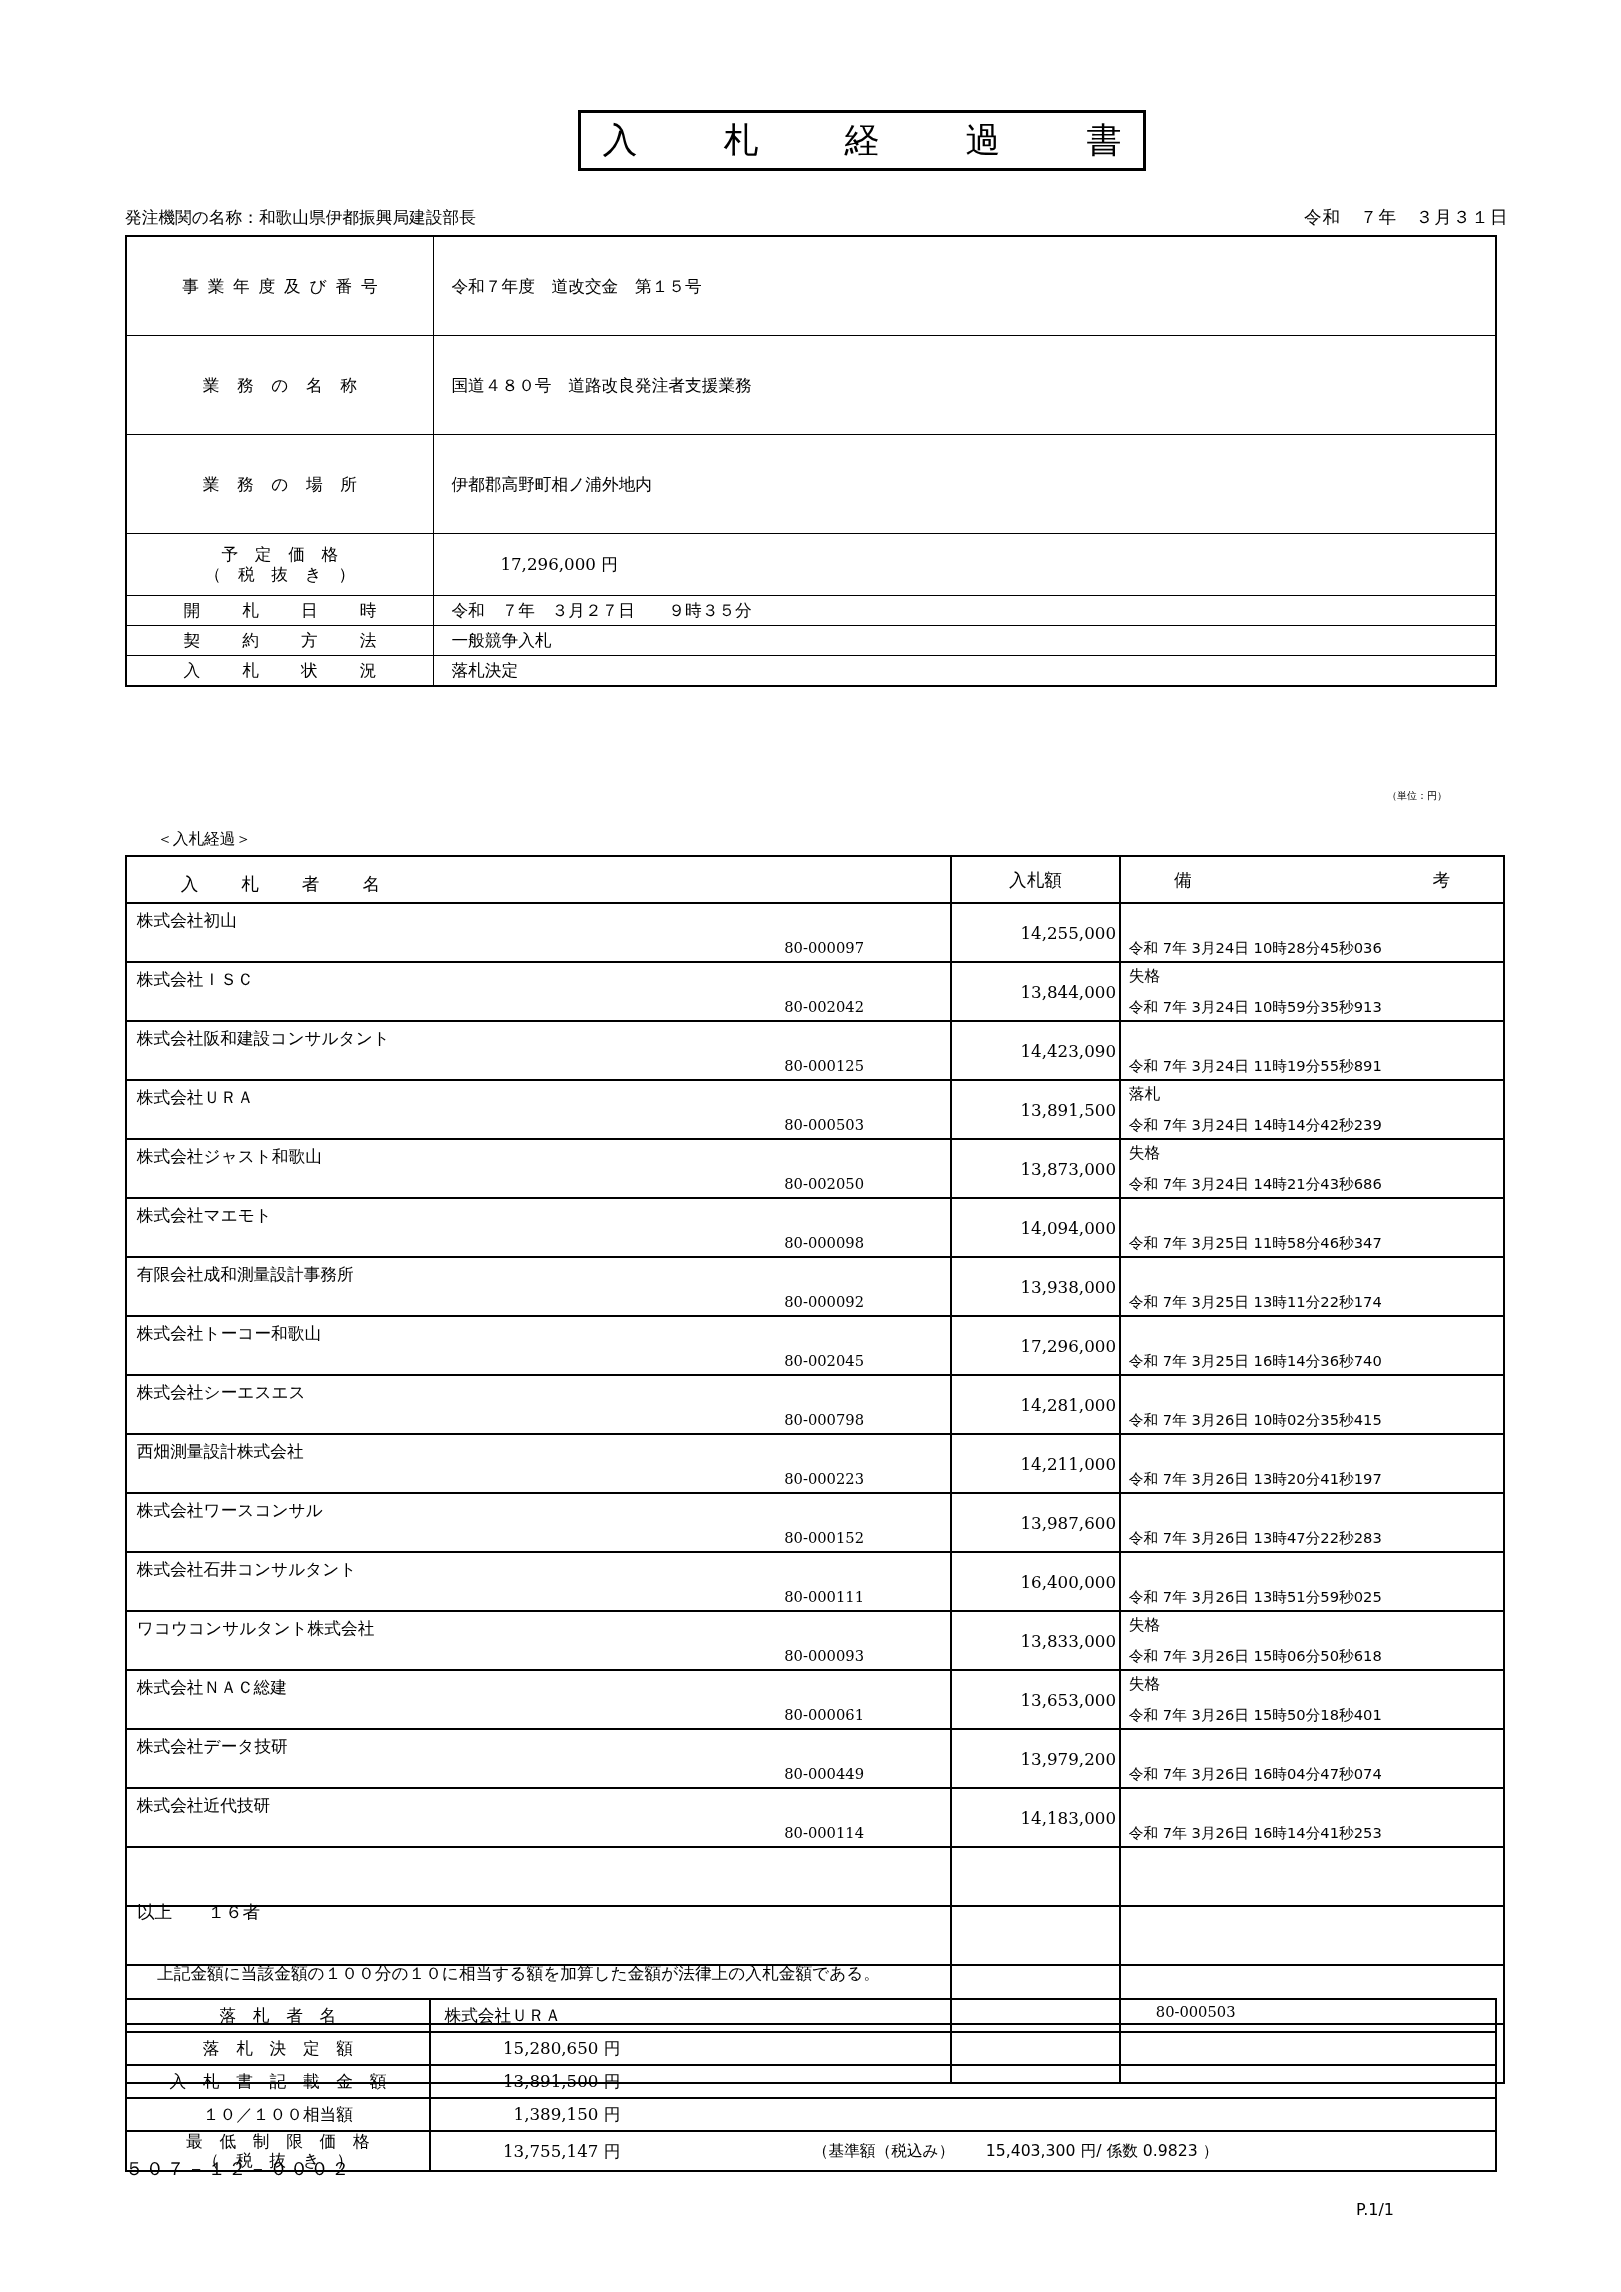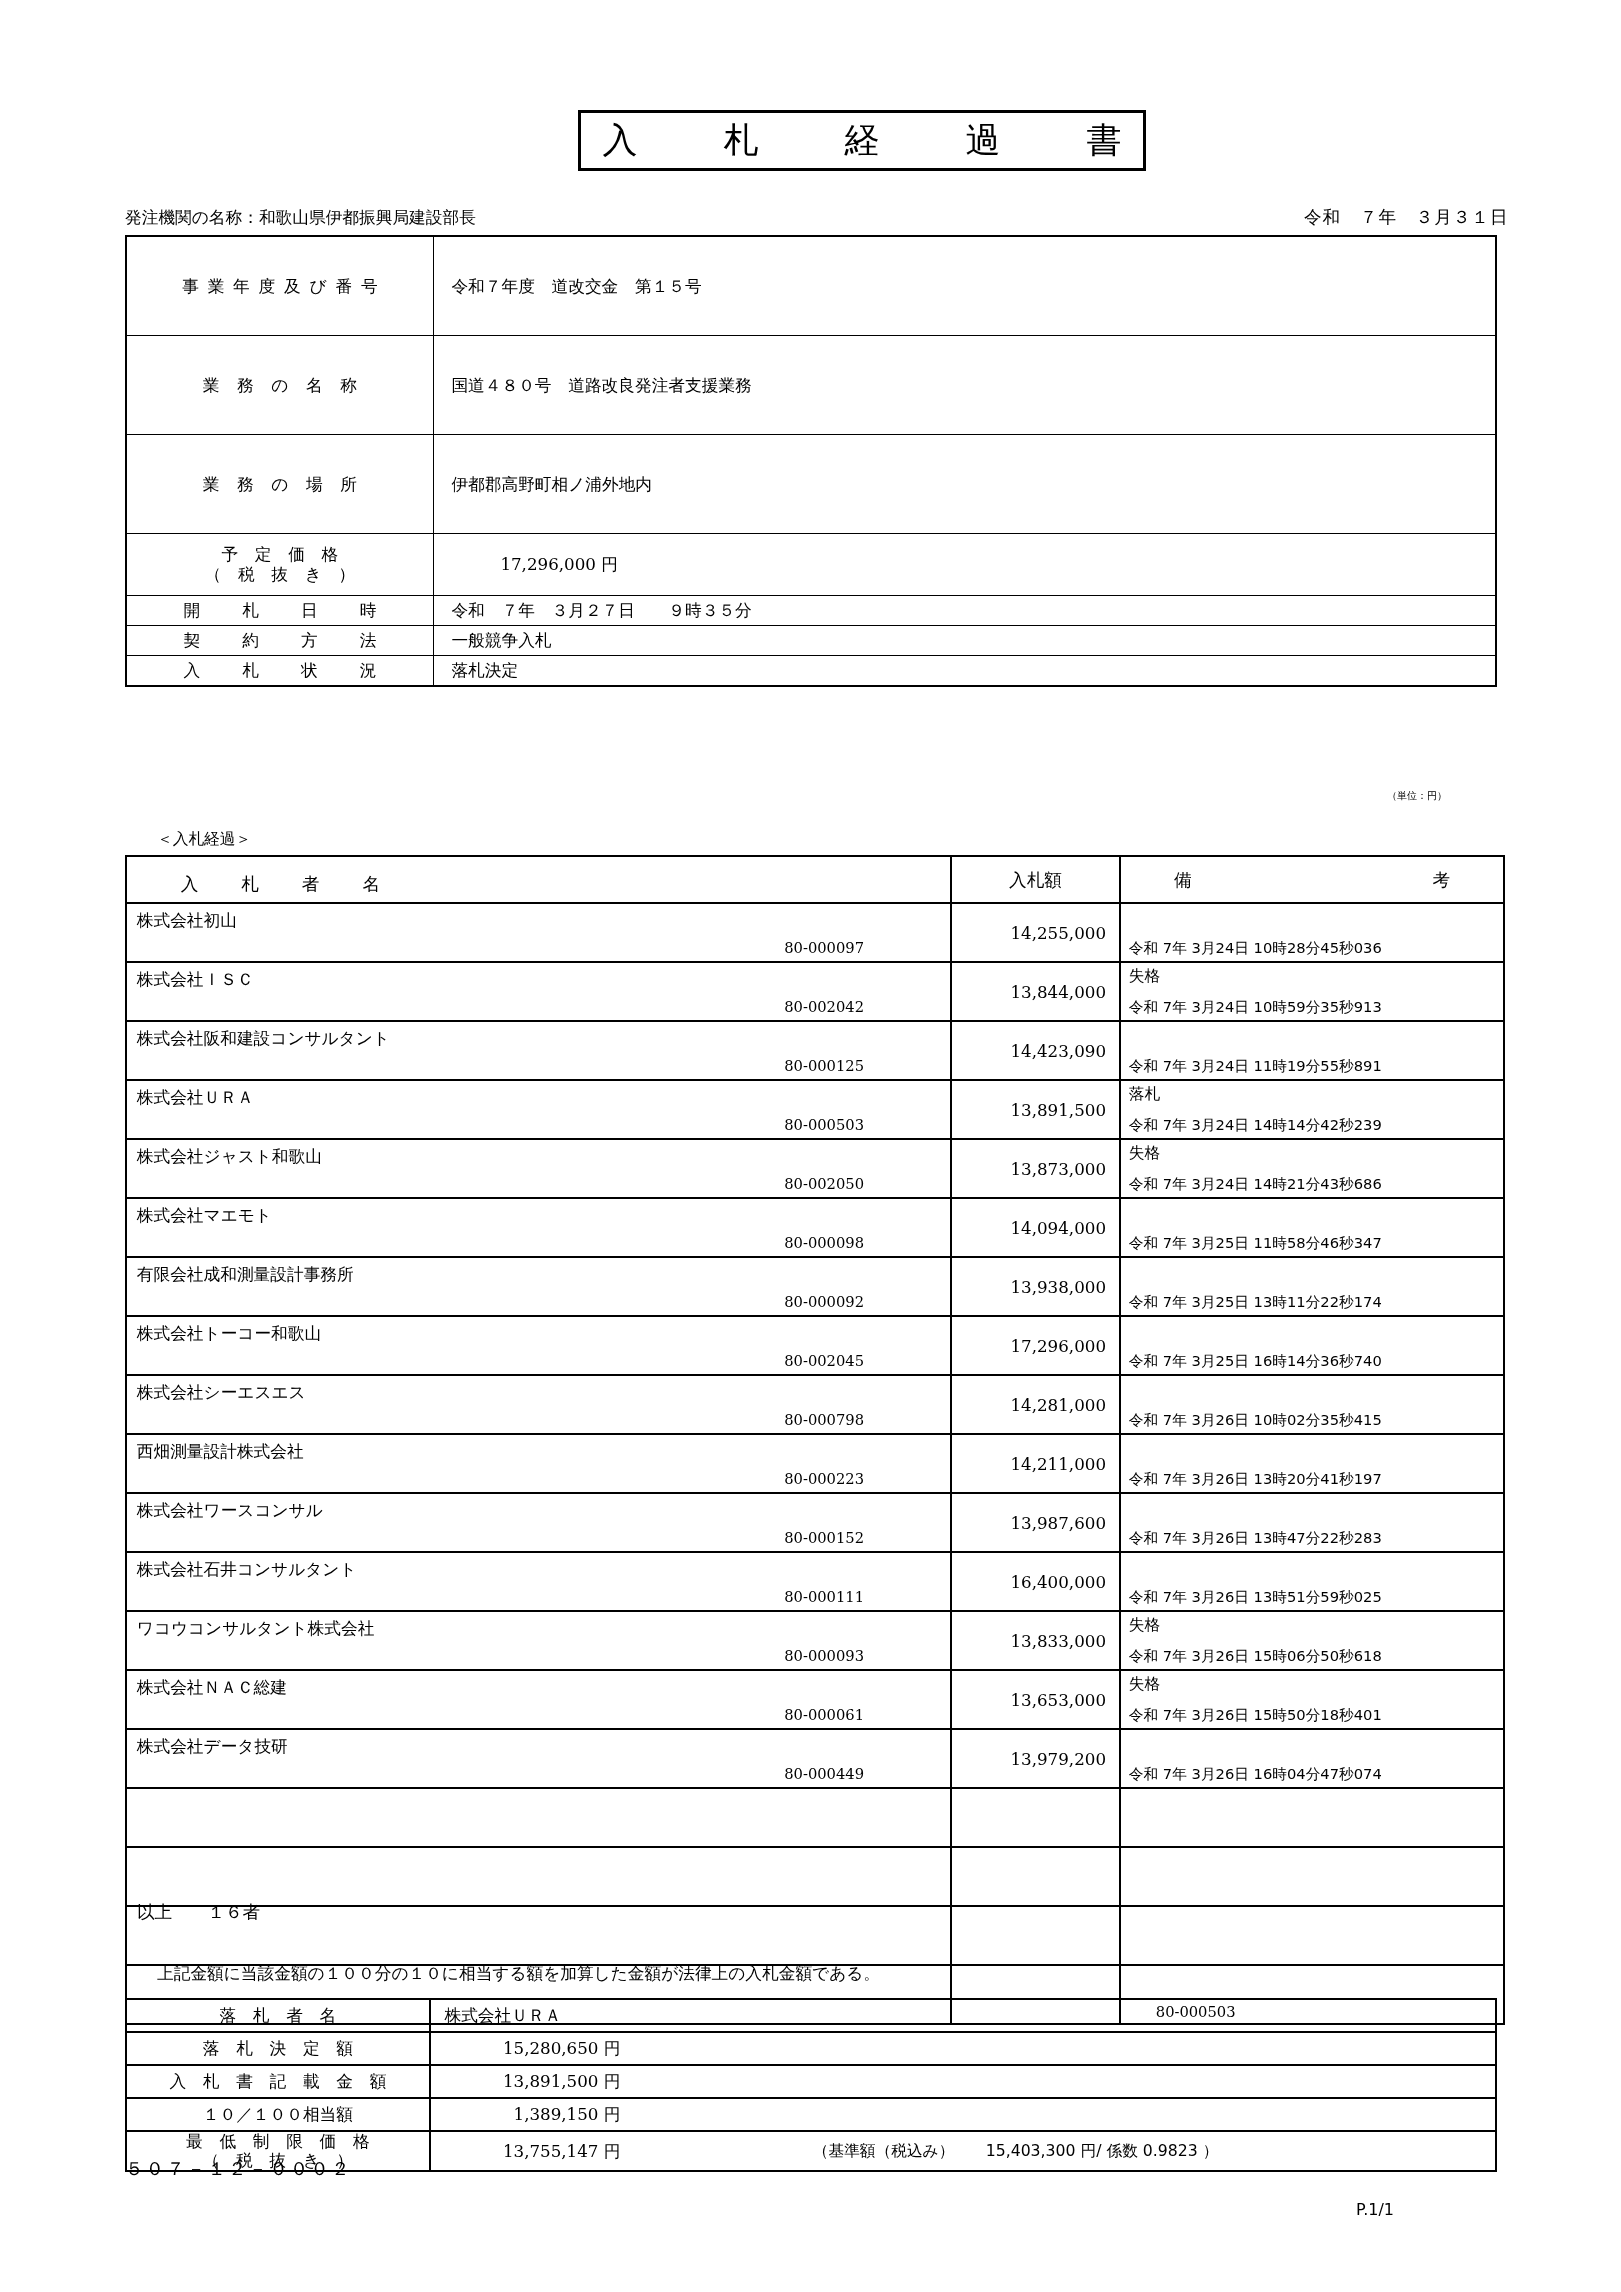--- a/index.html
+++ b/index.html
@@ -150,21 +150,21 @@
   .bidder-code {
     position: absolute;
     right: 86px;
     bottom: 4.9px;
     font-size: 14.7px;
     font-family: "DejaVu Serif", "Liberation Serif", serif;
     white-space: nowrap;
   }
   .cell-amount {
     text-align: right;
-    padding-right: 13px;
+    padding-right: 3px;
     font-size: 16.7px;
     font-family: "DejaVu Serif", "Liberation Serif", serif;
     vertical-align: middle;
   }
   .cell-note {
     position: relative;
     padding: 0;
   }
   .note-status {
     position: absolute;
@@ -464,20 +464,30 @@
           </td>
         </tr>
         <tr>
           <td class="cell-name">
             <span class="bidder-name">株式会社データ技研</span>
             <span class="bidder-code">80-000449</span>
           </td>
           <td class="cell-amount">13,979,200</td>
           <td class="cell-note">
             <span class="note-time">令和 7年 3月26日  16時04分47秒074</span>
+          </td>
+        </tr>
+        <tr>
+          <td class="cell-name">
+            <span class="bidder-name">株式会社近代技研</span>
+            <span class="bidder-code">80-000114</span>
+          </td>
+          <td class="cell-amount">14,183,000</td>
+          <td class="cell-note">
+            <span class="note-time">令和 7年 3月26日  16時14分41秒253</span>
           </td>
         </tr>
         <tr>
           <td>&nbsp;</td>
           <td>&nbsp;</td>
           <td>&nbsp;</td>
         </tr>
         <tr>
           <td>&nbsp;</td>
           <td>&nbsp;</td>

